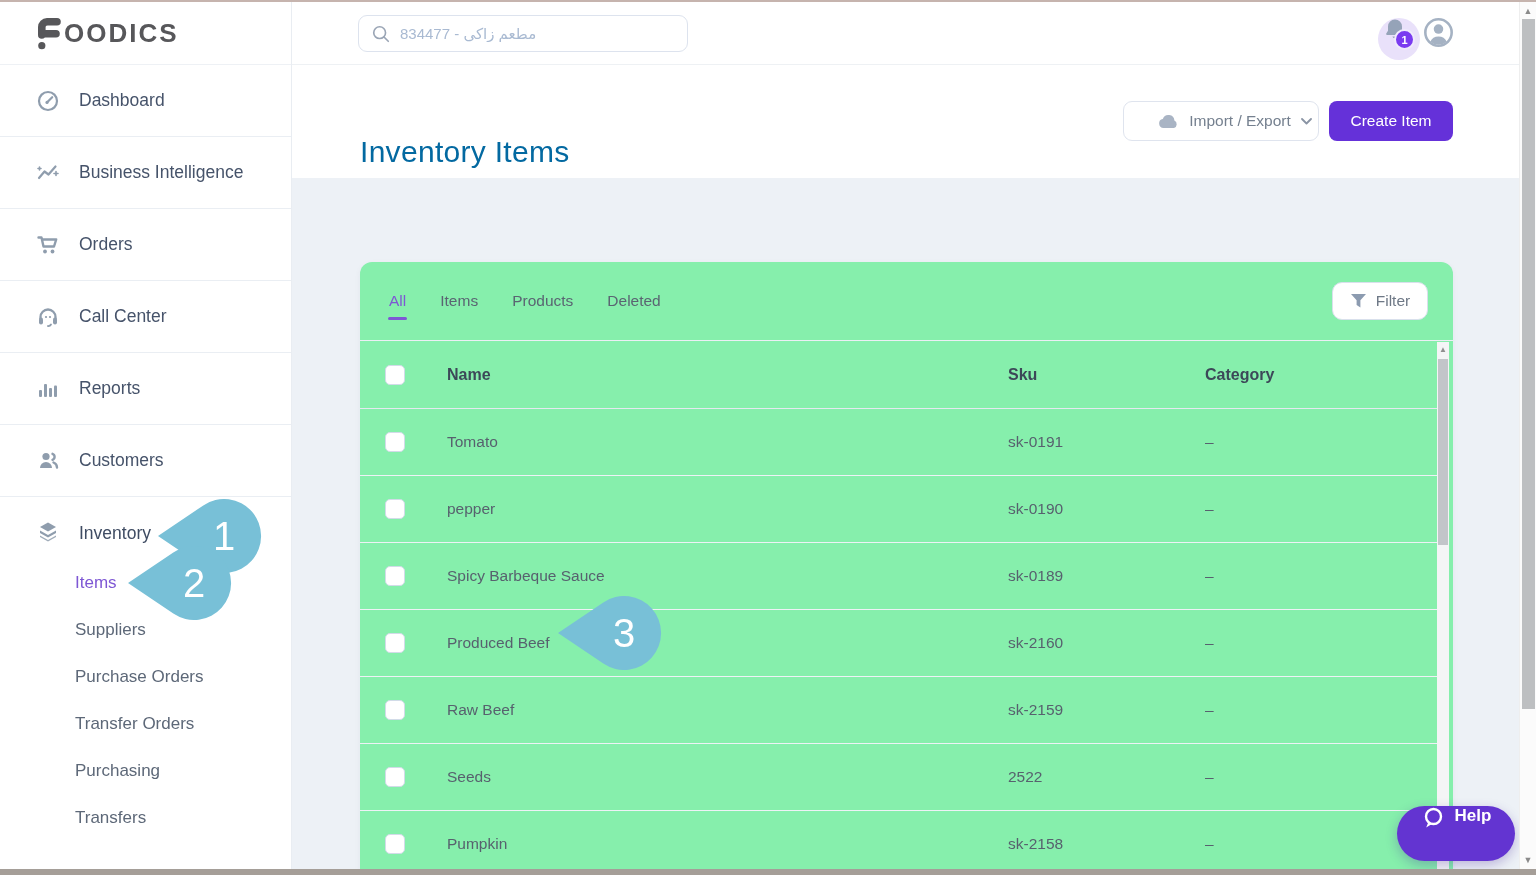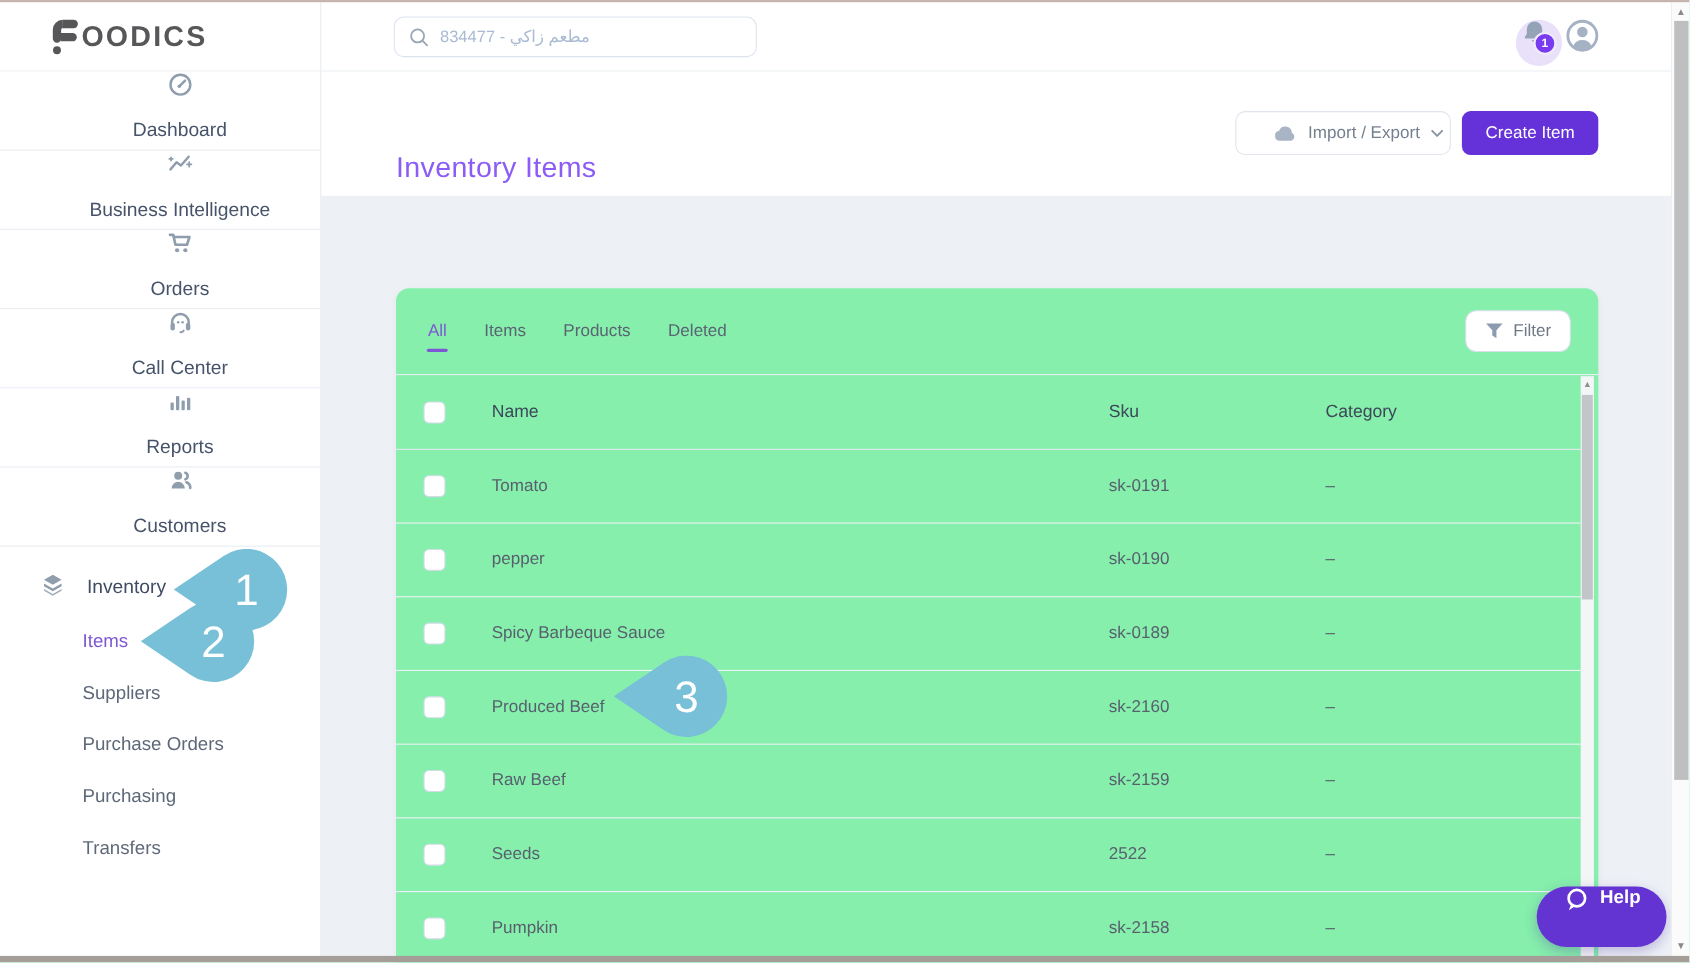--- a/index.html
+++ b/index.html
@@ -5,57 +5,57 @@
   * { box-sizing: border-box; margin: 0; padding: 0; }
   html,body { width:1536px; height:875px; }
   body { font-family:"Liberation Sans","DejaVu Sans",sans-serif; background:#fff; }
   #app { position:relative; width:1536px; height:875px; overflow:hidden; background:#edf1f6; }
 
   .top-strip { position:absolute; left:0; top:0; width:1536px; height:2px; background:#c6b4ae; z-index:70; }
   .bottom-strip { position:absolute; left:0; top:869px; width:1536px; height:6px; background:#a59e98; z-index:70; }
 
   
   .sidebar { position:absolute; left:0; top:2px; width:292px; height:867px; background:#fff; border-right:1px solid #e9edf2; z-index:5; overflow:hidden; }
-  .logo-area { height:63px; border-bottom:1px solid #eef1f5; display:flex; align-items:center; padding-left:44px; }
+  .logo-area { height:63px; border-bottom:1px solid #eef1f5; display:flex; align-items:center; padding-left:34px; }
   .logo { display:flex; align-items:center; gap:3px; }
   .logo-letters { font-size:26px; font-weight:800; color:#57575a; letter-spacing:2px; }
-  .nav-item { height:72px; display:flex; align-items:center; gap:19px; padding-left:36px; border-bottom:1px solid #eaeef3; font-size:17.5px; color:#46536a; cursor:pointer;flex-direction:column; }
+  .nav-item { height:72px; display:flex; align-items:center; gap:19px; padding-left:36px; border-bottom:1px solid #eaeef3; font-size:17.5px; color:#46536a; cursor:pointer; }
   .nav-item .ic { width:24px; height:24px; flex:0 0 24px; display:flex; align-items:center; justify-content:center; }
   .inv-header { height:52px; margin-top:10px; display:flex; align-items:center; gap:19px; padding-left:36px; font-size:17.5px; color:#3f4c63; cursor:pointer; }
   .sub-item { padding-left:75px; height:47px; display:flex; align-items:center; font-size:17px; color:#5d6878; cursor:pointer; }
   .sub-item.active { color:#7e57d4; }
 
   
   .topbar { position:absolute; left:292px; top:2px; width:1244px; height:63px; background:#fff; border-bottom:1px solid #eef1f4; z-index:4; }
   .search-box { position:absolute; left:66px; top:13px; width:330px; height:37px; border:1px solid #dde3ee; border-radius:9px; display:flex; align-items:center; padding:0 12px; gap:9px; background:#fff; }
   .search-box input { border:none; outline:none; flex:1; font-size:15px; color:#5d6878; font-family:inherit; background:transparent; }
   .search-box input::placeholder { color:#a9bad2; opacity:1; }
   .notif-glow { position:absolute; left:1086px; top:16px; width:42px; height:42px; border-radius:50%; background:#e9e1fa; }
   .bell { position:absolute; left:1089px; top:14px; }
   .notif-badge { position:absolute; left:1102px; top:27px; width:21px; height:21px; border-radius:50%; background:#7a3bf0; border:2px solid #efeafc; color:#fff; font-size:11px; font-weight:700; display:flex; align-items:center; justify-content:center; }
   .avatar { position:absolute; left:1131px; top:15px; }
 
   
   .page-header { position:absolute; left:292px; top:65px; width:1244px; height:113px; background:#fff; z-index:3; }
-  .page-title { position:absolute; left:68px; top:87px; font-size:26px; font-weight:400; color:#8b5cf6; letter-spacing:.3px; transform:translateY(-50%); }
+  .page-title { position:absolute; left:68px; top:87px; font-size:30px; font-weight:400; color:#0369a1; letter-spacing:.3px; transform:translateY(-50%); }
   .btn-import { position:absolute; left:831px; top:36px; width:196px; height:40px; background:#fff; border:1px solid #dfe4ee; border-radius:9px; display:flex; align-items:center; justify-content:center; gap:10px; font-size:15.5px; color:#75808f; cursor:pointer;padding-left:28px; }
   .btn-create { position:absolute; left:1037px; top:36px; width:124px; height:40px; background:#6531d9; border:none; border-radius:8px; color:#fff; font-size:15.5px; display:flex; align-items:center; justify-content:center; cursor:pointer; font-family:inherit; }
 
   .content-bg { position:absolute; left:292px; top:178px; width:1244px; height:691px; background:#edf1f6; }
 
   
   .card { position:absolute; left:360px; top:262px; width:1093px; height:624px; background:#86efac; border-radius:12px 12px 0 0; box-shadow:0 2px 6px rgba(40,50,80,.05); z-index:10; }
   .tabs-row { position:absolute; left:0; top:0; width:1093px; height:79px; border-bottom:1px solid #ebeff4; display:flex; align-items:center; padding-left:28px; gap:32px; }
   .tab { font-size:15.5px; color:#5a6472; position:relative; cursor:pointer; padding:4px 1px; }
   .tab.active { color:#7e57d4; }
   .tab.active::after { content:""; position:absolute; left:0; right:0; bottom:-6px; height:3px; background:#7e57d4; border-radius:2px; }
   .filter-btn { position:absolute; right:25px; top:20px; width:96px; height:38px; background:#fff; border:1px solid #d9e0ec; border-radius:10px; display:flex; align-items:center; justify-content:center; gap:9px; color:#6e7886; font-size:15.5px; cursor:pointer; }
 
   .thead { position:absolute; left:0; top:80px; width:1077px; height:67px; border-bottom:1px solid #e4e9f0; }
-  .thead span { position:absolute; top:50%; transform:translateY(-50%); font-size:16px; font-weight:400; color:#3c4858;text-align:right; }
+  .thead span { position:absolute; top:50%; transform:translateY(-50%); font-size:16px; font-weight:700; color:#3c4858;text-align:right; }
   .trow { position:absolute; left:0; width:1077px; height:67px; border-bottom:1px solid #eef2f6; font-size:15.5px; color:#57616e; cursor:pointer; }
   .trow span { position:absolute; top:50%; transform:translateY(-50%); }
   .cell-name { left:87px; } .cell-sku { left:648px; } .cell-cat { left:845px; }
   .cbx { position:absolute; left:25px; top:50%; transform:translateY(-50%); width:20px; height:20px; background:#fff; border:1px solid #d2dbe8; border-radius:5px; cursor:pointer; }
 
   .inner-scroll { position:absolute; left:1077px; top:80px; width:12px; height:544px; background:#f4f5f6; }
   .inner-scroll .sb-arrow { position:absolute; top:3px; left:0; width:12px; text-align:center; font-size:8px; color:#8f8f8f; line-height:10px; }
   .inner-thumb { position:absolute; left:1px; top:17px; width:10px; height:186px; background:#c2c5c9; cursor:pointer; }
 
   
@@ -172,20 +172,23 @@
     </div>
 
     <div class="sub-item active">
         <span>Items</span>
       </div>
     <div class="sub-item">
         <span>Suppliers</span>
       </div>
     <div class="sub-item">
         <span>Purchase Orders</span>
+      </div>
+    <div class="sub-item">
+        <span>Transfer Orders</span>
       </div>
     <div class="sub-item">
         <span>Purchasing</span>
       </div>
     <div class="sub-item">
         <span>Transfers</span>
       </div>
   </aside>
 
   <header class="topbar">

